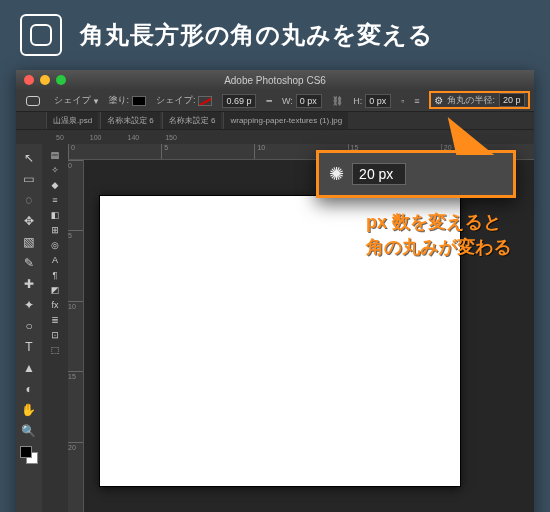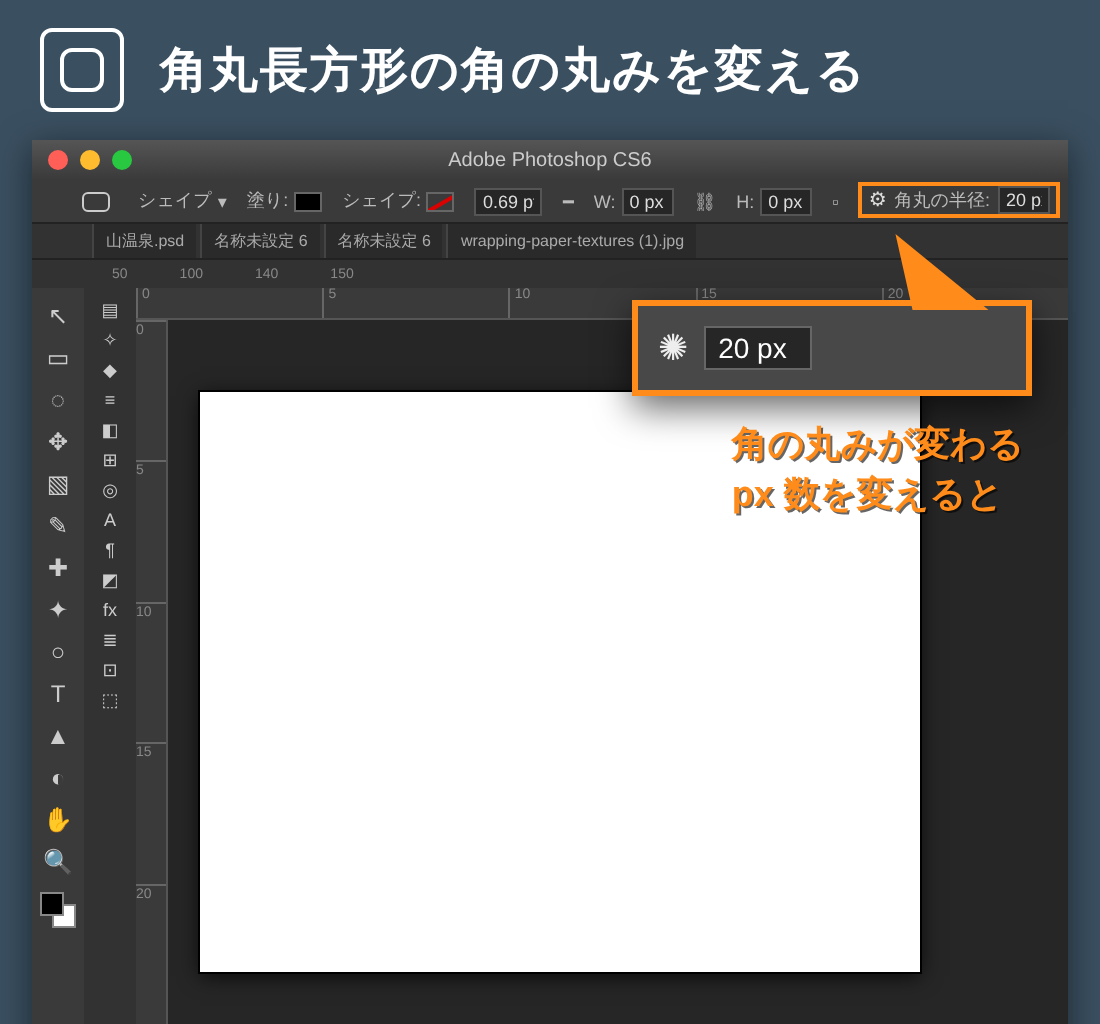--- a/index.html
+++ b/index.html
@@ -11,21 +11,21 @@
   .header-title { color: #fff; font-size: 24px; font-weight: bold; letter-spacing: 1px; }
 
   .window { margin: 4px 16px 0 16px; background: #000; box-shadow: 0 4px 16px rgba(0,0,0,.5); height: 460px; position: relative; }
 
   .titlebar { height: 20px; background: linear-gradient(#555,#3a3a3a); display: flex; align-items: center; position: relative; }
   .traffic { display: flex; gap: 6px; padding-left: 8px; }
   .traffic span { width: 10px; height: 10px; border-radius: 50%; display: block; }
   .tl-close { background: #ff5f57; } .tl-min { background: #febc2e; } .tl-max { background: #28c840; }
   .titlebar-title { position: absolute; left: 0; right: 0; text-align: center; color: #ccc; font-size: 10px; pointer-events: none; }
 
-  .options-bar { height: 22px; background: #3a3a3a; color: #bbb; font-size: 9px; display: flex; align-items: center; padding: 0 21px; gap: 10px; border-bottom: 1px solid #222; position: relative; }
+  .options-bar { height: 22px; background: #3a3a3a; color: #bbb; font-size: 9px; display: flex; align-items: center; padding: 0 6px; gap: 10px; border-bottom: 1px solid #222; position: relative; }
   .ob-item { display: flex; align-items: center; gap: 3px; white-space: nowrap; }
   .ob-swatch { width: 14px; height: 10px; background: #000; border: 1px solid #666; }
   .ob-swatch.red { background: #3a3a3a; position: relative; overflow: hidden; }
   .ob-swatch.red::after { content:""; position:absolute; width:140%; height:2px; background:#d00; transform:rotate(-30deg); top:4px; left:-2px; }
   .ob-input { background: #262626; border: 1px solid #555; color: #ddd; font-size: 9px; padding: 0 3px; height: 14px; width: 34px; }
   .ob-input.sm { width: 26px; }
   .radius-highlight { position: absolute; right: 4px; top: 1px; height: 18px; border: 2px solid #ff8c1a; padding: 0 3px; display: flex; align-items: center; gap: 4px; background: #3a3a3a; }
   .gear { color:#ddd; font-size:10px; }
 
   .tabs-row { height: 18px; background: #323232; display: flex; color: #aaa; font-size: 8px; padding-left: 30px; gap: 2px; border-bottom: 1px solid #222; white-space:nowrap; overflow:hidden; }
@@ -198,15 +198,15 @@
 
 <div class="callout-box">
   <div class="callout-arrow"></div>
   <div class="callout-row">
     <span class="callout-gear">✺</span>
     <span class="callout-input">20 px</span>
   </div>
 </div>
 
 <div class="callout-text">
+  <div>px 数を変えると</div>
   <div>角の丸みが変わる</div>
-  <div>px 数を変えると</div>
 </div>
 
 </body></html>

